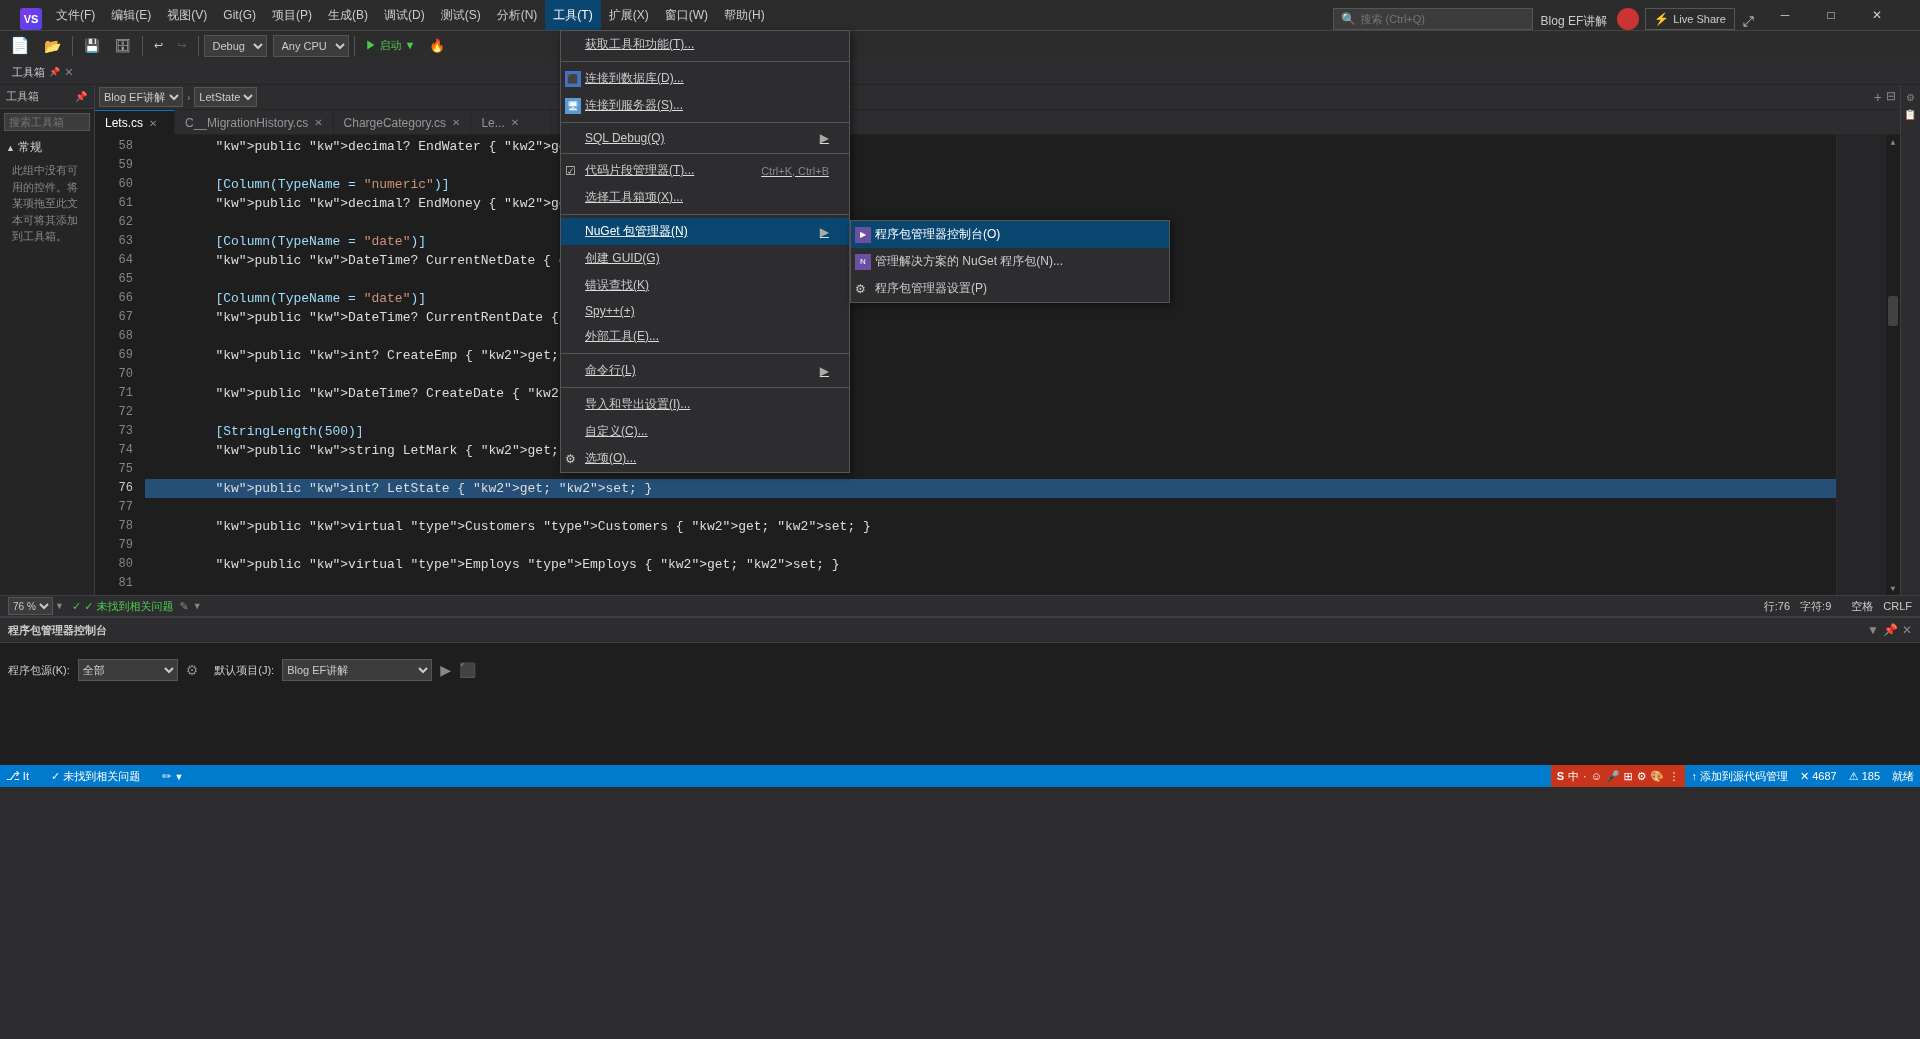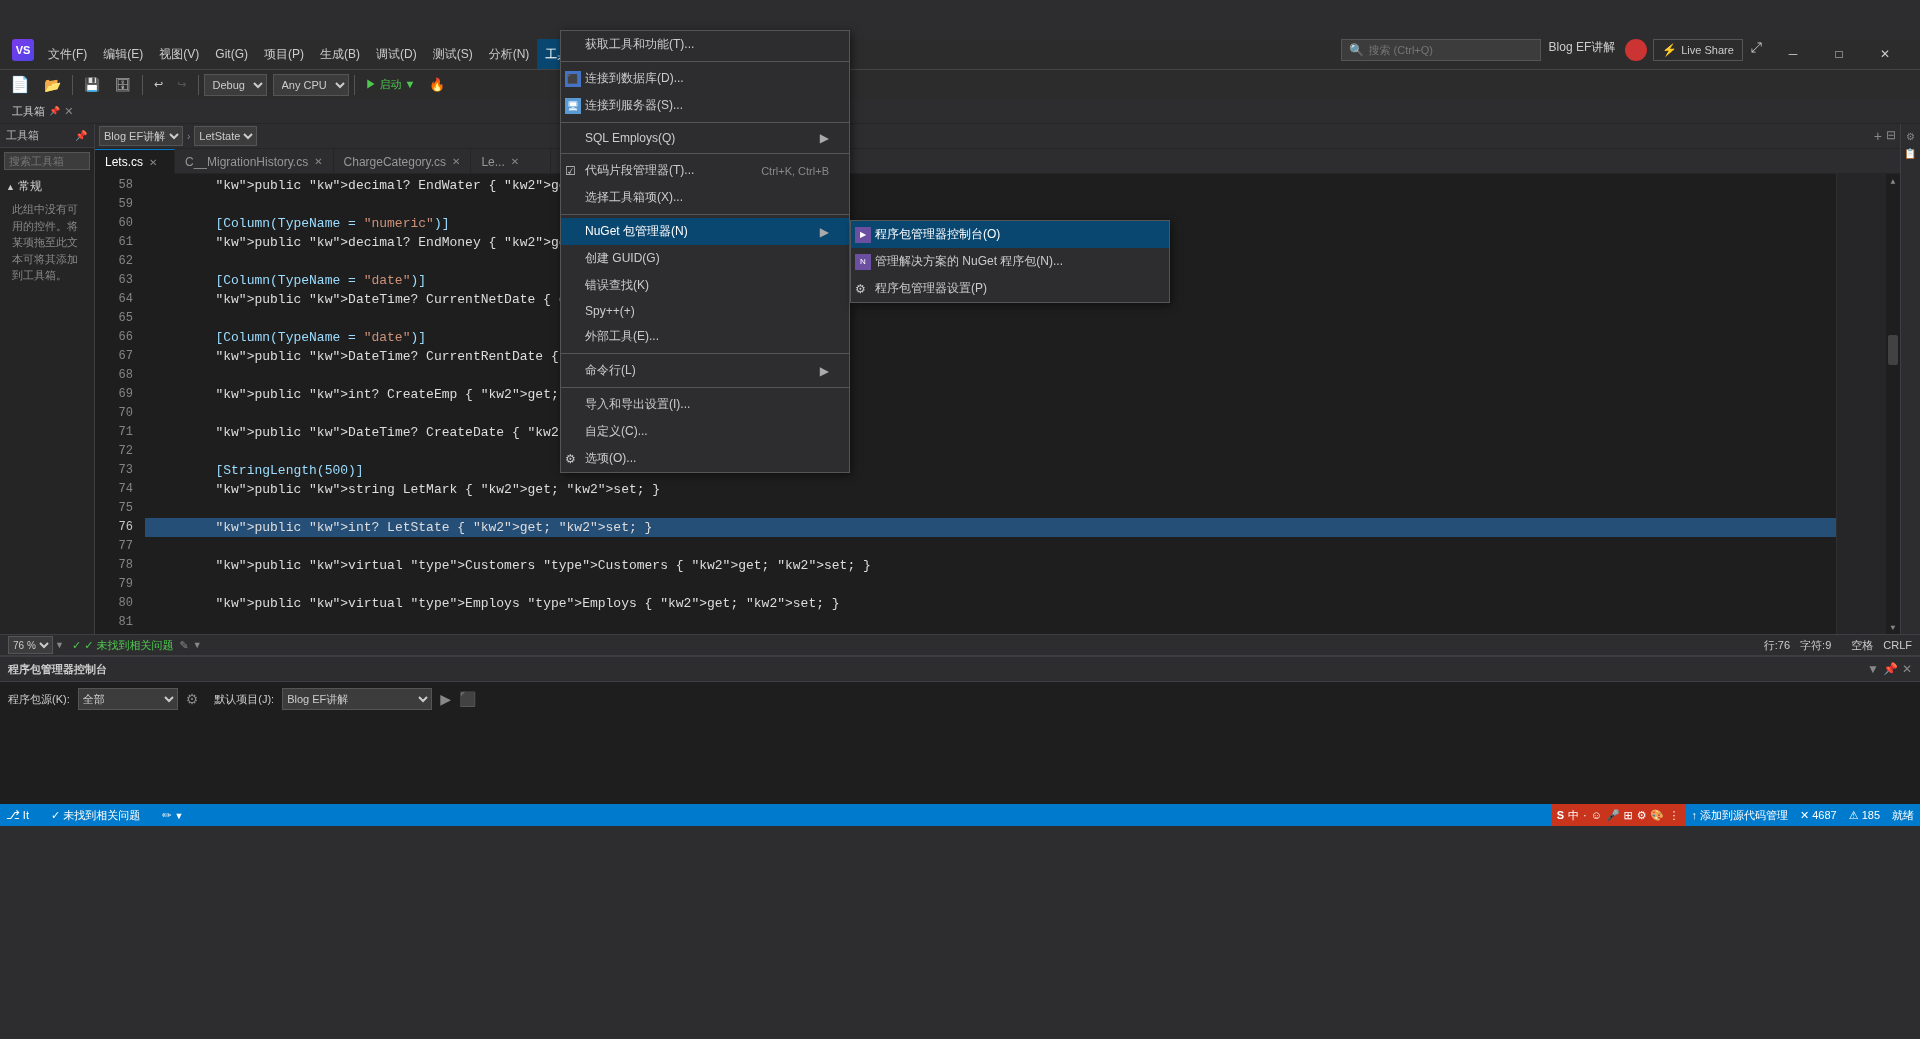--- a/index.html
+++ b/index.html
@@ -1,19 +1,19 @@
 <!DOCTYPE html>
 <html><head>
   <meta charset="utf-8">
   <style>
     * { margin: 0; padding: 0; box-sizing: border-box; }
     body { font-family: 'Microsoft YaHei', 'SimHei', sans-serif; font-size: 12px; background: #2d2d30; color: #ddd; overflow: hidden; width: 1920px; height: 1039px; }
 
     
-    #title-bar { display: flex; align-items: flex-start; height: 30px; background: #2c2c2c; color: #ccc; padding: 0 12px; user-select: none; margin-top: 39px; }
+    #title-bar { display: flex; align-items: flex-end; height: 30px; background: #2c2c2c; color: #ccc; padding: 0 20px; user-select: none; }
     #title-bar .menu-item { padding: 0 8px; height: 30px; line-height: 30px; cursor: pointer; font-size: 12px; color: #ccc; }
     #title-bar .menu-item.active { background: #094771; color: #ffffff; }
     #title-bar .win-btn { width: 46px; height: 30px; display: flex; align-items: center; justify-content: center; cursor: pointer; color: #ccc; font-size: 14px; }
 
     
     #toolbar { display: flex; align-items: center; height: 30px; background: #2c2c2c; border-top: 1px solid #444; padding: 0 4px; gap: 2px; }
     .tb-btn { padding: 2px 6px; cursor: pointer; color: #ccc; font-size: 11px; display: flex; align-items: center; gap: 2px; }
     .tb-separator { width: 1px; height: 20px; background: #555; margin: 0 3px; }
     .tb-select { background: #3c3c3c; border: 1px solid #555; color: #ccc; padding: 2px 4px; font-size: 11px; height: 22px; }
 
@@ -55,21 +55,21 @@
 
     
     .menu-dropdown { position: absolute; background: #2d2d30; border: 1px solid #555; min-width: 220px; z-index: 1000; box-shadow: 2px 2px 8px rgba(0,0,0,0.5); }
     .menu-dropdown .menu-row { display: flex; align-items: center; padding: 5px 20px 5px 24px; cursor: pointer; color: #ccc; font-size: 12px; position: relative; justify-content: space-between; }
     .menu-dropdown .menu-row.highlighted { background: #094771; color: #fff; }
     .menu-dropdown .menu-row .shortcut { color: #888; font-size: 11px; margin-left: 20px; }
     .menu-dropdown .menu-row .arrow { color: #aaa; }
     .menu-separator { height: 1px; background: #555; margin: 3px 0; }
 
     
-    #tools-menu { position: absolute; top: 30px; left: 560px; width: 260px; }
+    #tools-menu { position: absolute; top: 30px; left: 560px; width: 260px; text-decoration: underline; }
     #nuget-submenu { position: absolute; top: 30px; left: 820px; width: 300px; }
 
     
     ::-webkit-scrollbar { width: 10px; height: 10px; }
     ::-webkit-scrollbar-track { background: #1e1e1e; }
     ::-webkit-scrollbar-thumb { background: #424242; }
   </style>
 </head>
 <body>
 
@@ -294,21 +294,21 @@
 
 <div id="bottom-panel" style="height:148px;background:#1e1e1e;border-top:1px solid #3e3e42;display:flex;flex-direction:column;">
   <div style="display:flex;align-items:center;height:25px;background:#2d2d30;border-bottom:1px solid #3e3e42;padding:0 8px;">
     <span style="font-size:11px;color:#ccc;font-weight:bold;">程序包管理器控制台</span>
     <div style="margin-left:auto;display:flex;gap:4px;">
       <span style="color:#888;cursor:pointer;font-size:12px;">▼</span>
       <span style="color:#888;cursor:pointer;font-size:12px;">📌</span>
       <span style="color:#888;cursor:pointer;font-size:12px;">✕</span>
     </div>
   </div>
-  <div style="padding:6px 8px;display:flex;align-items:center;gap:8px;">
+  <div style="padding:16px 8px;display:flex;align-items:center;gap:8px;">
     <span style="font-size:11px;color:#ccc;">程序包源(K):</span>
     <select style="background:#3c3c3c;border:1px solid #555;color:#ccc;font-size:11px;height:22px;min-width:100px;">
       <option>全部</option>
     </select>
     <span style="color:#888;cursor:pointer;font-size:14px;">⚙</span>
     <span style="font-size:11px;color:#ccc;margin-left:8px;">默认项目(J):</span>
     <select style="background:#3c3c3c;border:1px solid #555;color:#ccc;font-size:11px;height:22px;min-width:150px;">
       <option>Blog EF讲解</option>
     </select>
     <span style="color:#888;cursor:pointer;font-size:14px;">▶</span>
@@ -367,21 +367,21 @@
   <div class="menu-row">
     <span style="position:absolute;left:4px;width:16px;height:16px;background:#4472c4;display:inline-flex;align-items:center;justify-content:center;font-size:9px;color:white;">⬛</span>
     <span>连接到数据库(D)...</span>
   </div>
   <div class="menu-row">
     <span style="position:absolute;left:4px;width:16px;height:16px;background:#5b9bd5;display:inline-flex;align-items:center;justify-content:center;font-size:9px;color:white;">🖥</span>
     <span>连接到服务器(S)...</span>
   </div>
   <div class="menu-separator"></div>
   <div class="menu-row">
-    <span>SQL Employs(Q)</span>
+    <span>SQL Debug(Q)</span>
     <span class="arrow">▶</span>
   </div>
   <div class="menu-separator"></div>
   <div class="menu-row">
     <span style="position:absolute;left:4px;">☑</span>
     <span>代码片段管理器(T)...</span>
     <span class="shortcut">Ctrl+K, Ctrl+B</span>
   </div>
   <div class="menu-row">
     <span>选择工具箱项(X)...</span>

